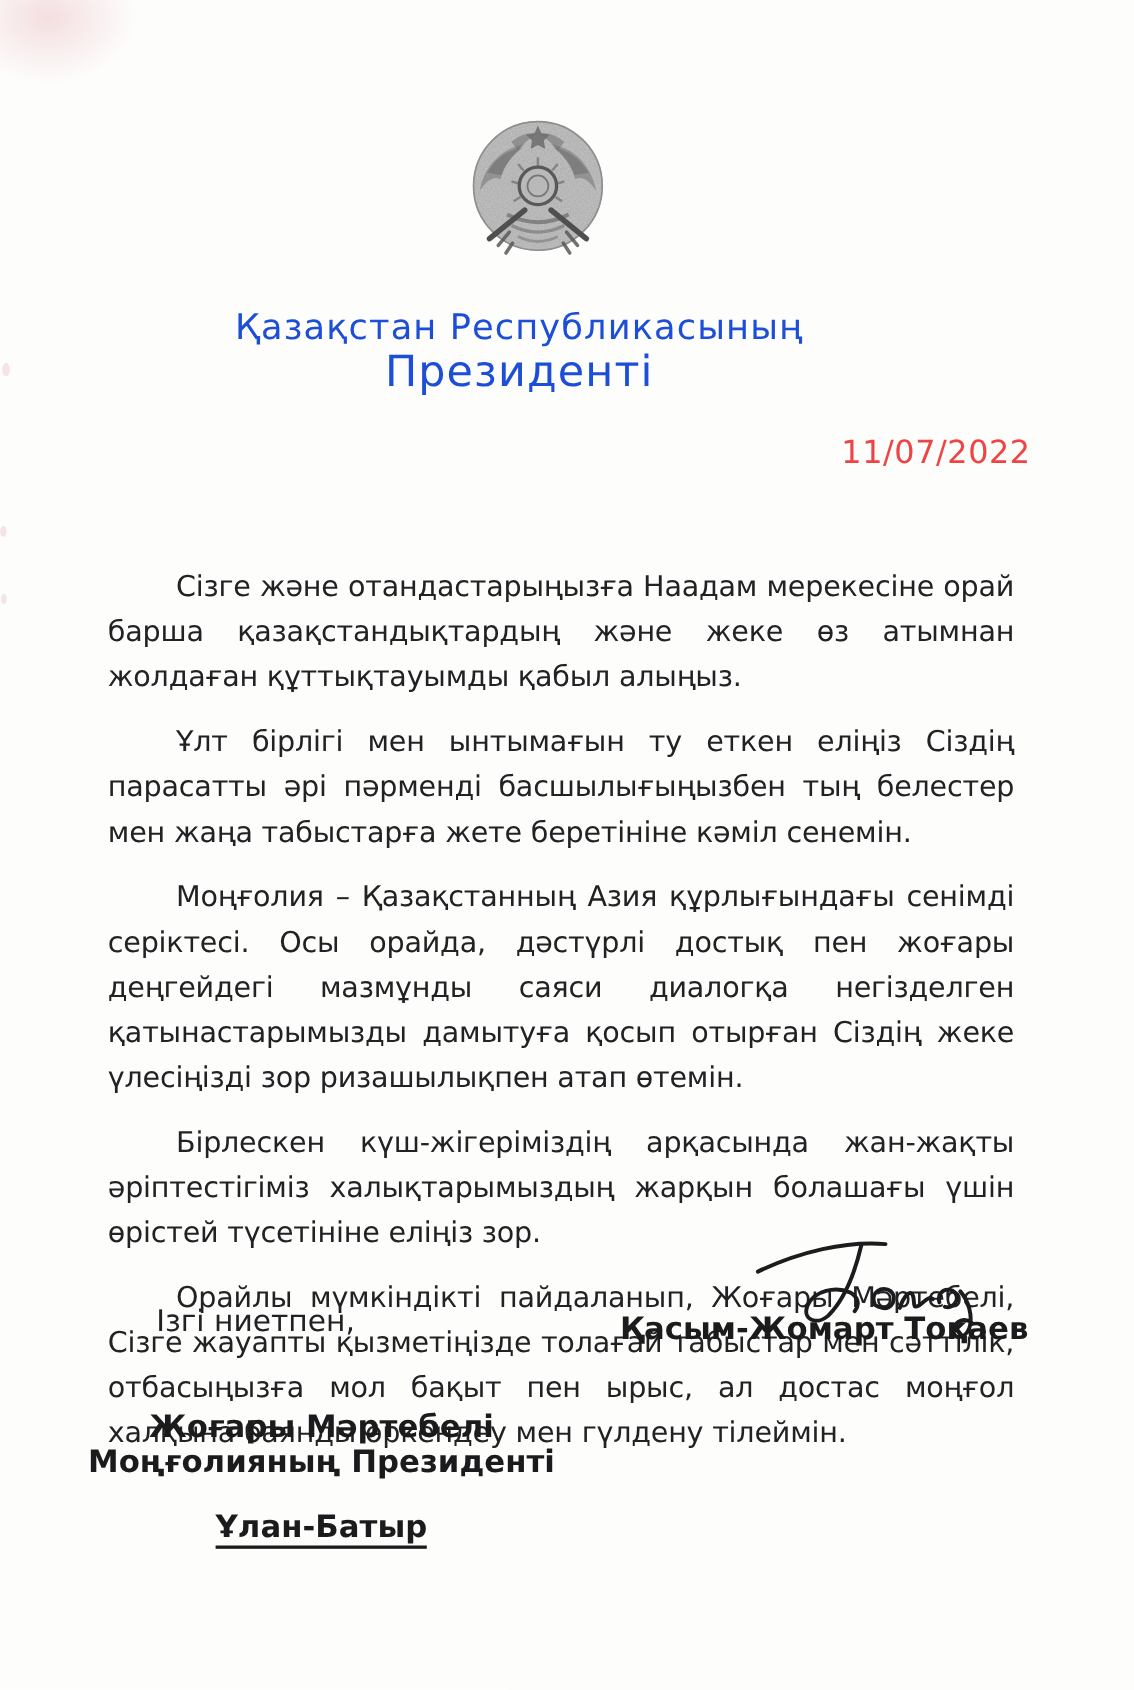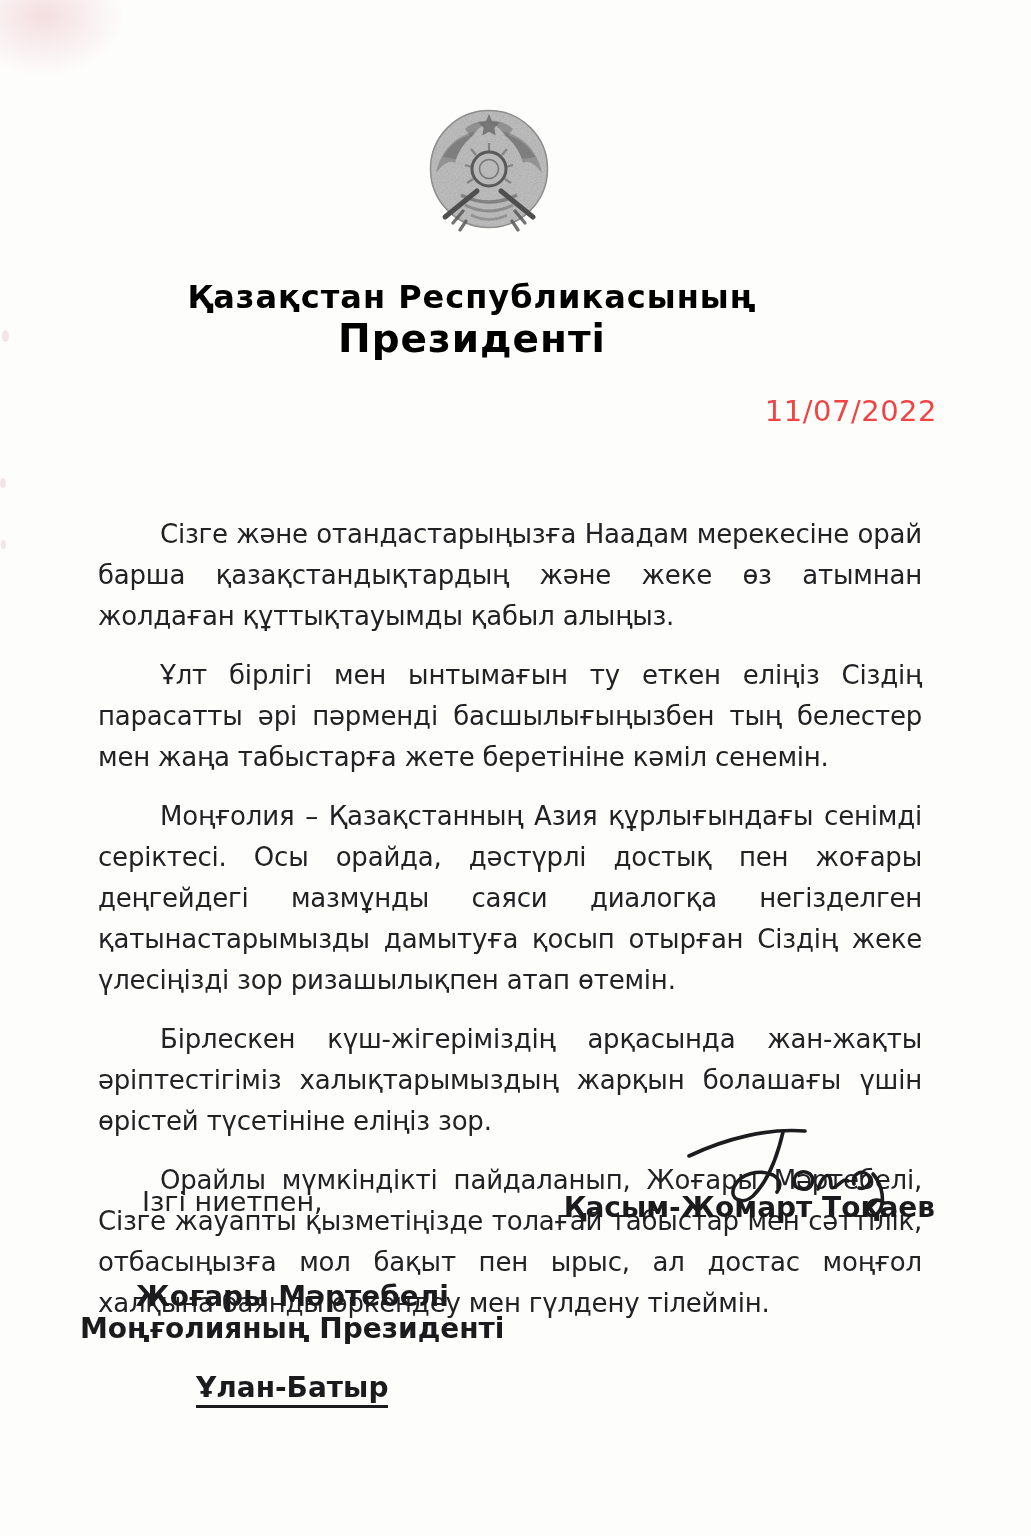--- a/index.html
+++ b/index.html
@@ -27,21 +27,21 @@
     background:rgba(225,165,172,0.28);
     pointer-events:none;
   }
 
   .emblem {
     position:absolute; left:413px; top:99px; width:152px; height:152px;
   }
 
   .letterhead {
     position:absolute; left:90px; top:278px; width:764px;
-    text-align:center; color:#000000; letter-spacing:1px;font-weight:bold;
+    text-align:center; color:#1d4ed8; letter-spacing:1px;
   }
   .letterhead .org-line1 { font-size:32px; line-height:38px; }
   .letterhead .org-line2 { font-size:39px; line-height:46px; }
 
   .date {
     position:absolute; right:94px; top:394px;
     font-size:29px; color:#ef4444; letter-spacing:0.5px;
   }
 
   .salutation {

